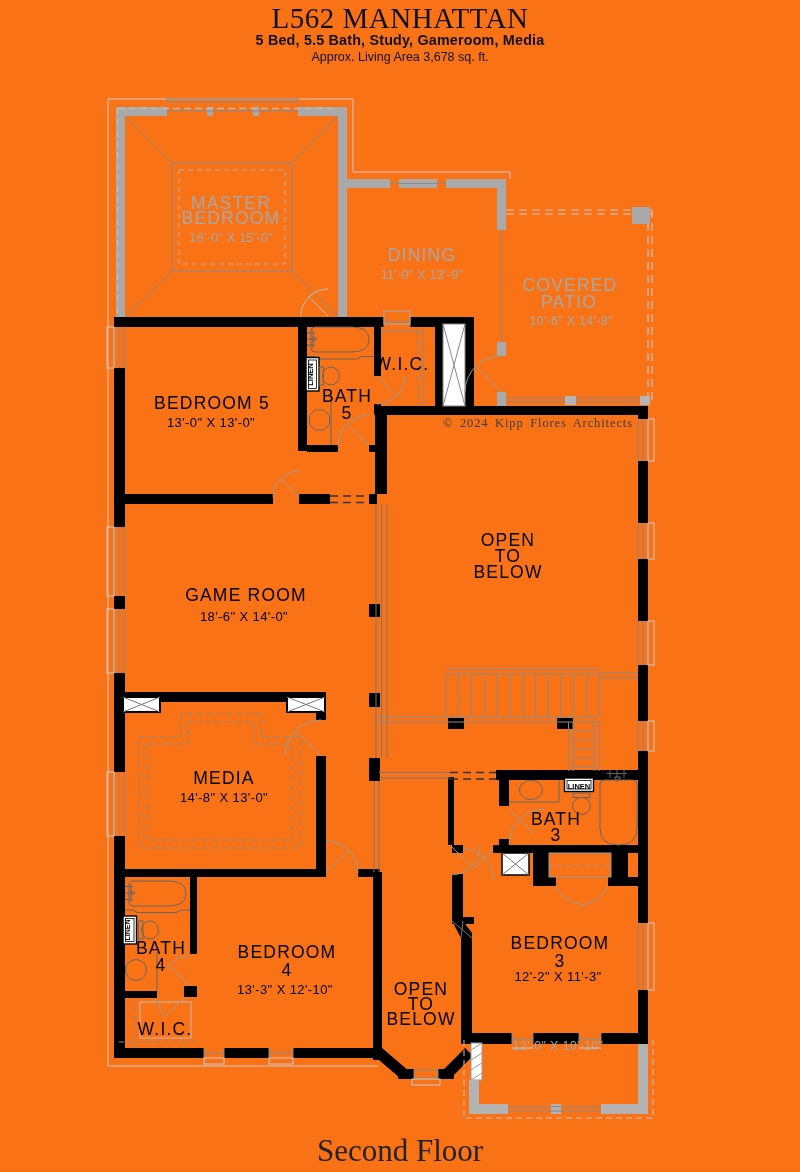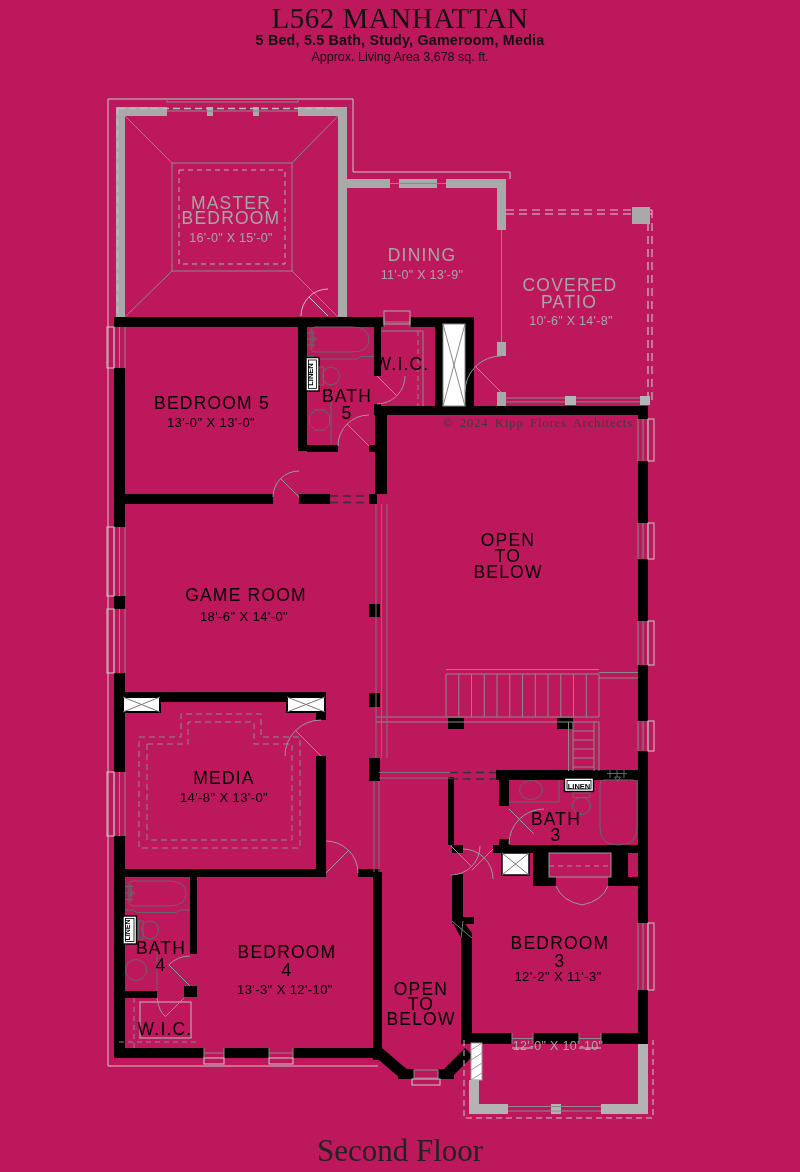--- a/index.html
+++ b/index.html
@@ -1,16 +1,16 @@
 <!DOCTYPE html>
 <html><head>
 <meta charset="utf-8">
 <style>
 html,body{margin:0;padding:0;background:#fff;}
-#page{position:relative;width:800px;height:1172px;background:#be185d;overflow:hidden;}
+#page{position:relative;width:800px;height:1172px;background:#f97316;overflow:hidden;}
 svg{position:absolute;top:0;left:0;}
 text{font-family:"Liberation Sans",sans-serif;}
 .rm{fill:#000;font-size:17.5px;letter-spacing:1.2px;text-anchor:middle;}
 .dim{fill:#000;font-size:13px;letter-spacing:.4px;text-anchor:middle;}
 .grm{fill:#a6a6a6;font-size:17.5px;letter-spacing:1.2px;text-anchor:middle;}
 .gdim{fill:#a6a6a6;font-size:12.5px;letter-spacing:.3px;text-anchor:middle;}
 .thin{stroke:#8a8a8a;stroke-width:1;fill:none;}
 .fix{stroke:#666;stroke-width:1;fill:#fff;}
 .outline{stroke:#c9c9c9;stroke-width:1;fill:none;}
 .arc{stroke:#999;stroke-width:1;fill:none;}

